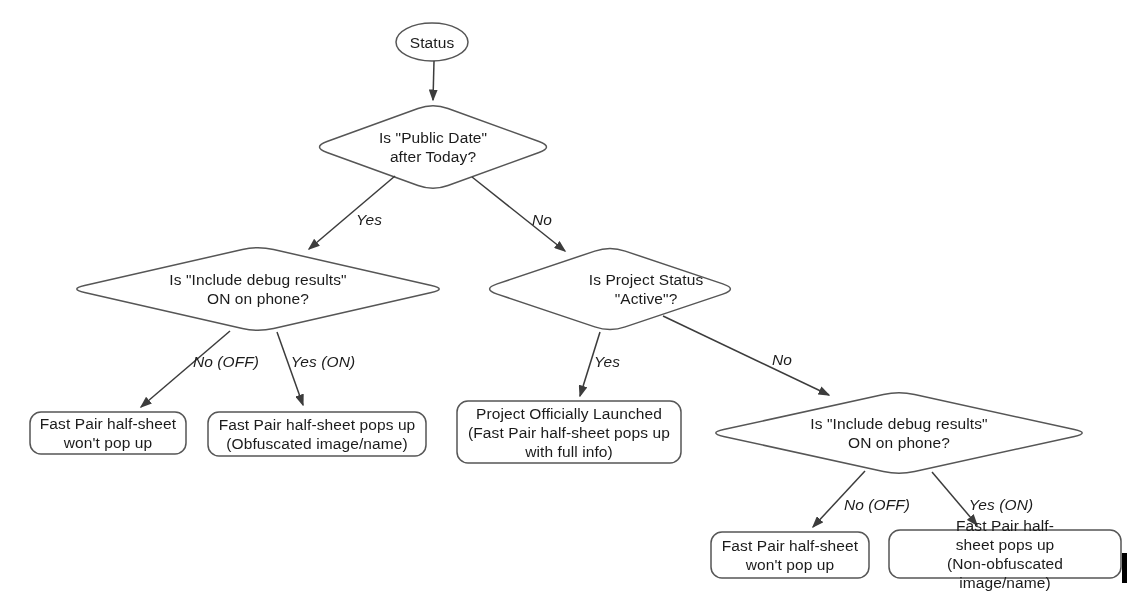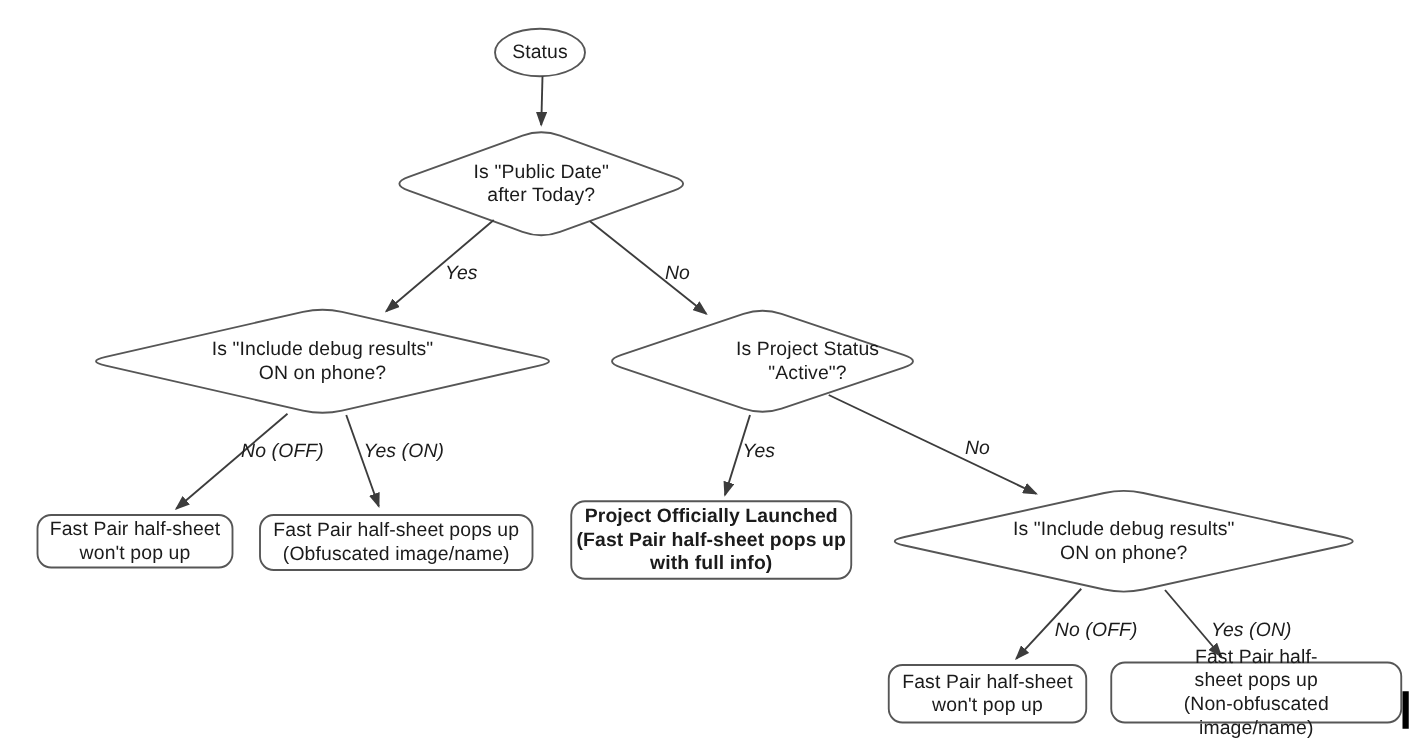--- a/index.html
+++ b/index.html
@@ -65,21 +65,21 @@
       <div class="node-label" style="left: 258px; top: 289px;">Is "Include debug results"
 ON on phone?</div>
       <div class="node-label" style="left: 630px; top: 289px; margin-left: 16px;">Is Project Status
 "Active"?</div>
       <div class="node-label" style="left: 899px; top: 433px;">Is "Include debug results"
 ON on phone?</div>
       <div class="node-label" style="left: 108px; top: 433px;">Fast Pair half-sheet
 won't pop up</div>
       <div class="node-label" style="left: 317px; top: 434px;">Fast Pair half-sheet pops up
 (Obfuscated image/name)</div>
-      <div class="node-label" style="left: 569px; top: 432px; font-weight: bold;">Project Officially Launched
+      <div class="node-label" style="left: 569px; top: 432px;">Project Officially Launched
 (Fast Pair half-sheet pops up
 with full info)</div>
       <div class="node-label" style="left: 790px; top: 555px;">Fast Pair half-sheet
 won't pop up</div>
       <div class="node-label" style="left: 1005px; top: 554px;">Fast Pair half-sheet pops up
 (Non-obfuscated image/name)</div>
       <div class="edge-label" style="left: 369px; top: 219px;">Yes</div>
       <div class="edge-label" style="left: 542px; top: 219px;">No</div>
       <div class="edge-label" style="left: 226px; top: 361px;">No (OFF)</div>
       <div class="edge-label" style="left: 323px; top: 361px;">Yes (ON)</div>

